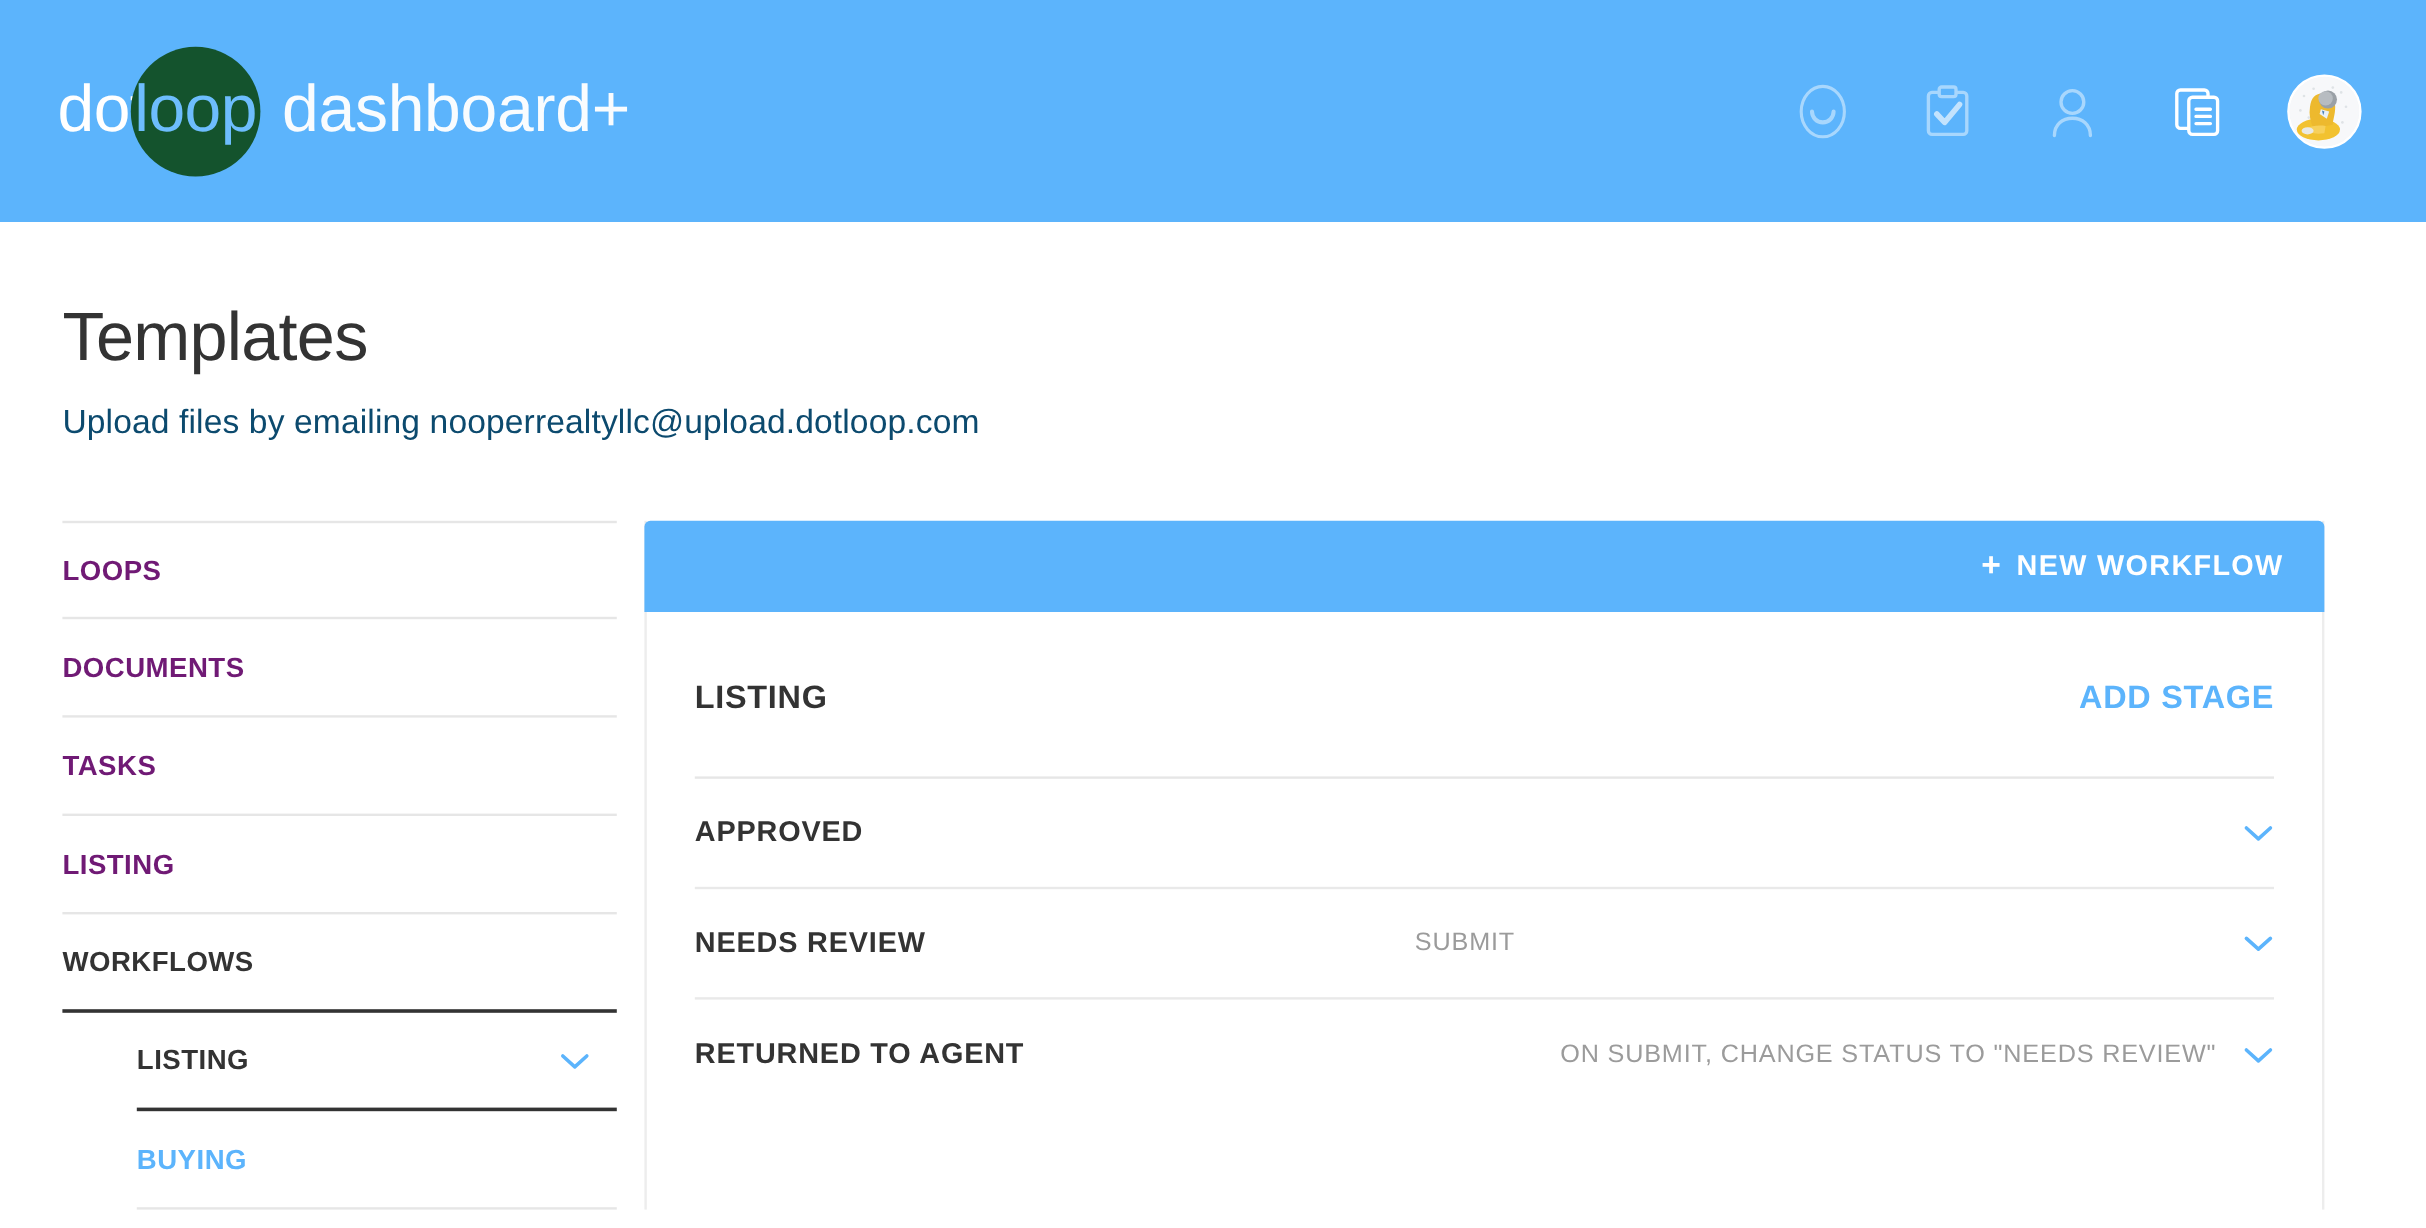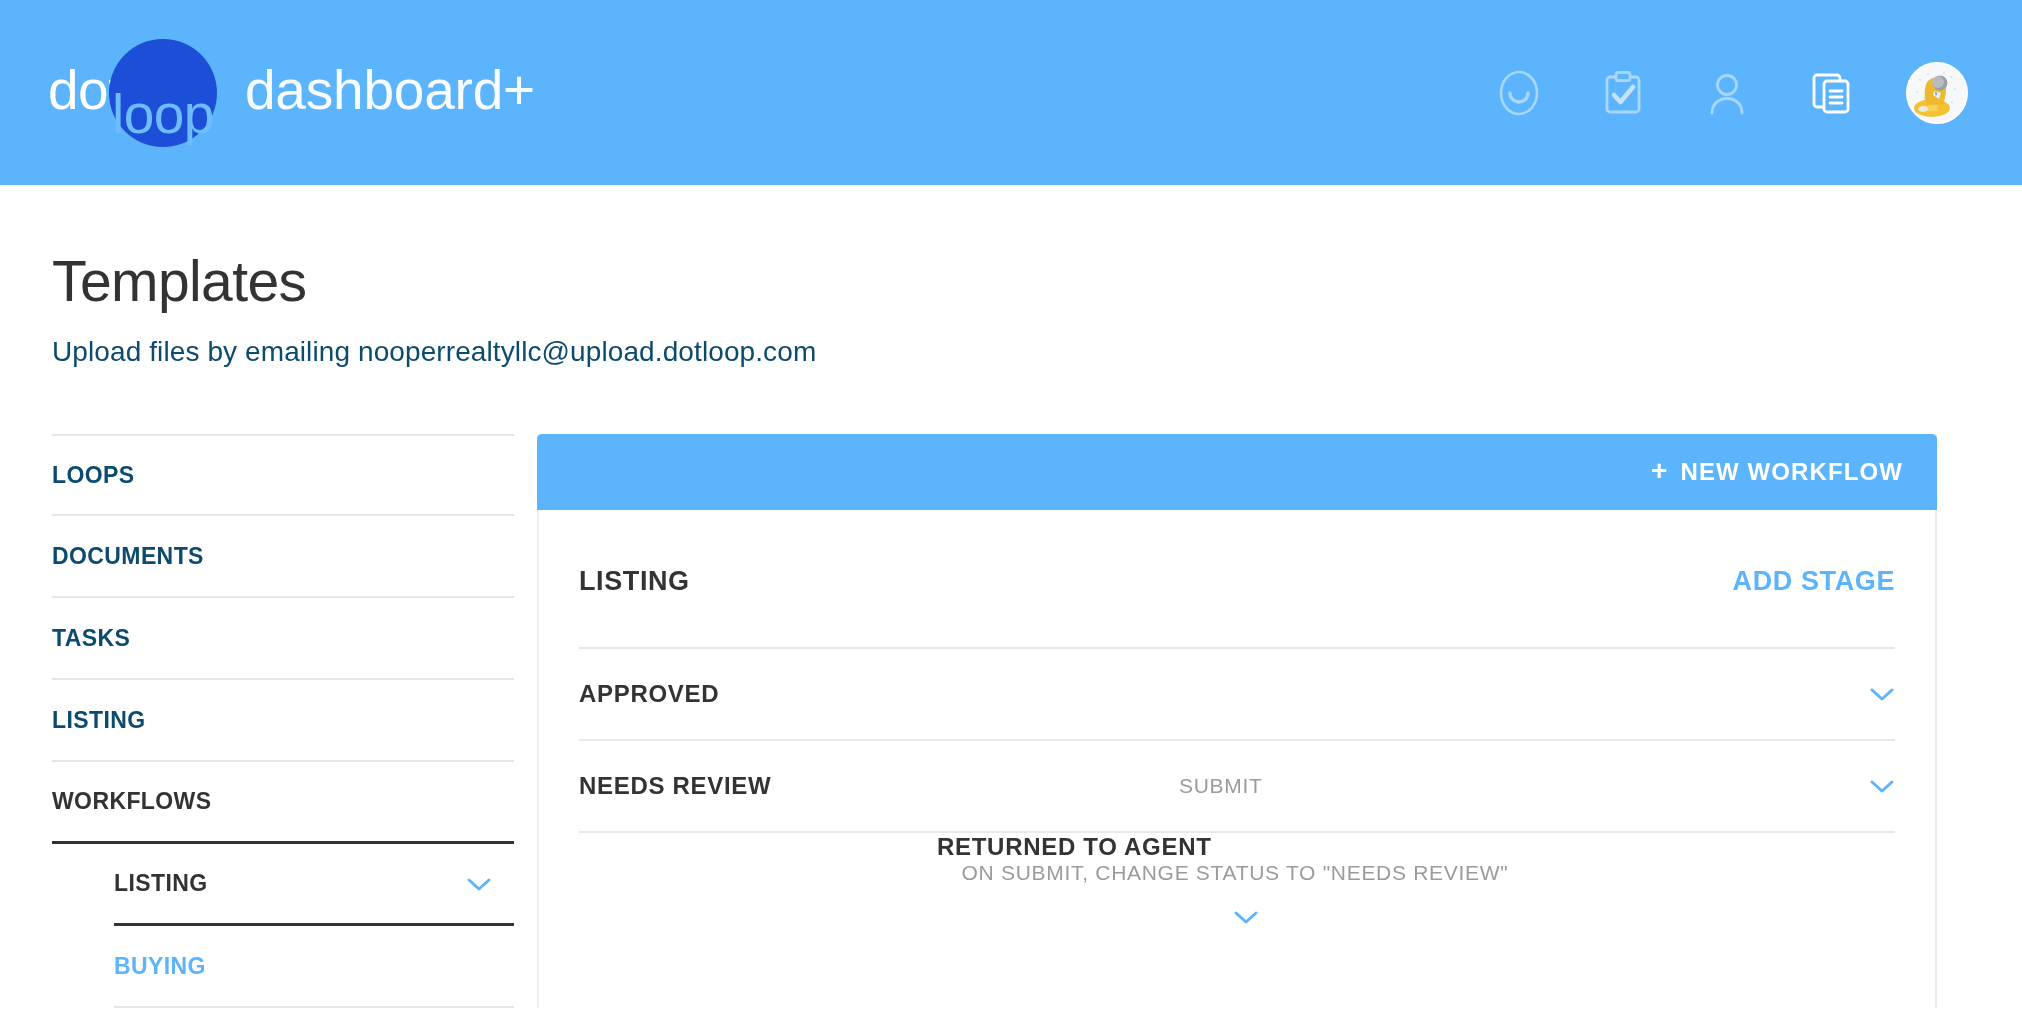--- a/index.html
+++ b/index.html
@@ -36,26 +36,26 @@
     font-size: 55px;
     font-weight: 400;
     letter-spacing: -0.5px;
     line-height: 1;
     padding-bottom: 4px;
   }
   .brand-circle {
     width: 108px;
     height: 108px;
     border-radius: 50%;
-    background: #1d4ed8;
-    display: flex;
-    align-items: flex-end;
+    background: #14532d;
+    display: flex;
+    align-items: center;
     justify-content: center;
     margin-left: -14px;
-    margin-right: 16px;
+    margin-right: 6px;
     flex: none;
   }
   .brand-loop {
     color: #6dbdfd;
     font-size: 55px;
     font-weight: 400;
     letter-spacing: -0.5px;
     line-height: 1;
     padding-bottom: 5px;
   }
@@ -143,21 +143,21 @@
     border-bottom: 2px solid #e6e6e6;
     cursor: pointer;
     position: relative;
     padding-right: 12px;
   }
   .nav-item:first-child { border-top: 2px solid #e6e6e6; }
   .nav-label {
     font-size: 23px;
     font-weight: 700;
     letter-spacing: 0.4px;
-    color: #0c4a6e;
+    color: #701a75;
   }
   .nav-item.active { border-bottom: 3px solid #333333; }
   .nav-item.active .nav-label { color: #333333; }
 
   .sub-item {
     height: 82px;
     margin-left: 62px;
     display: flex;
     align-items: center;
     justify-content: space-between;
@@ -244,21 +244,21 @@
   }
 
   .stage-row {
     height: 92px;
     display: flex;
     align-items: center;
     border-bottom: 2px solid #e9e9e9;
     cursor: pointer;
     position: relative;
   }
-  .stage-row:last-child { border-bottom: none; flex-direction: column; }
+  .stage-row:last-child { border-bottom: none; }
   .stage-name {
     font-size: 24px;
     font-weight: 700;
     color: #333333;
     letter-spacing: 0.7px;
     flex: none;
     width: 600px;
   }
   .stage-meta {
     font-size: 21px;

